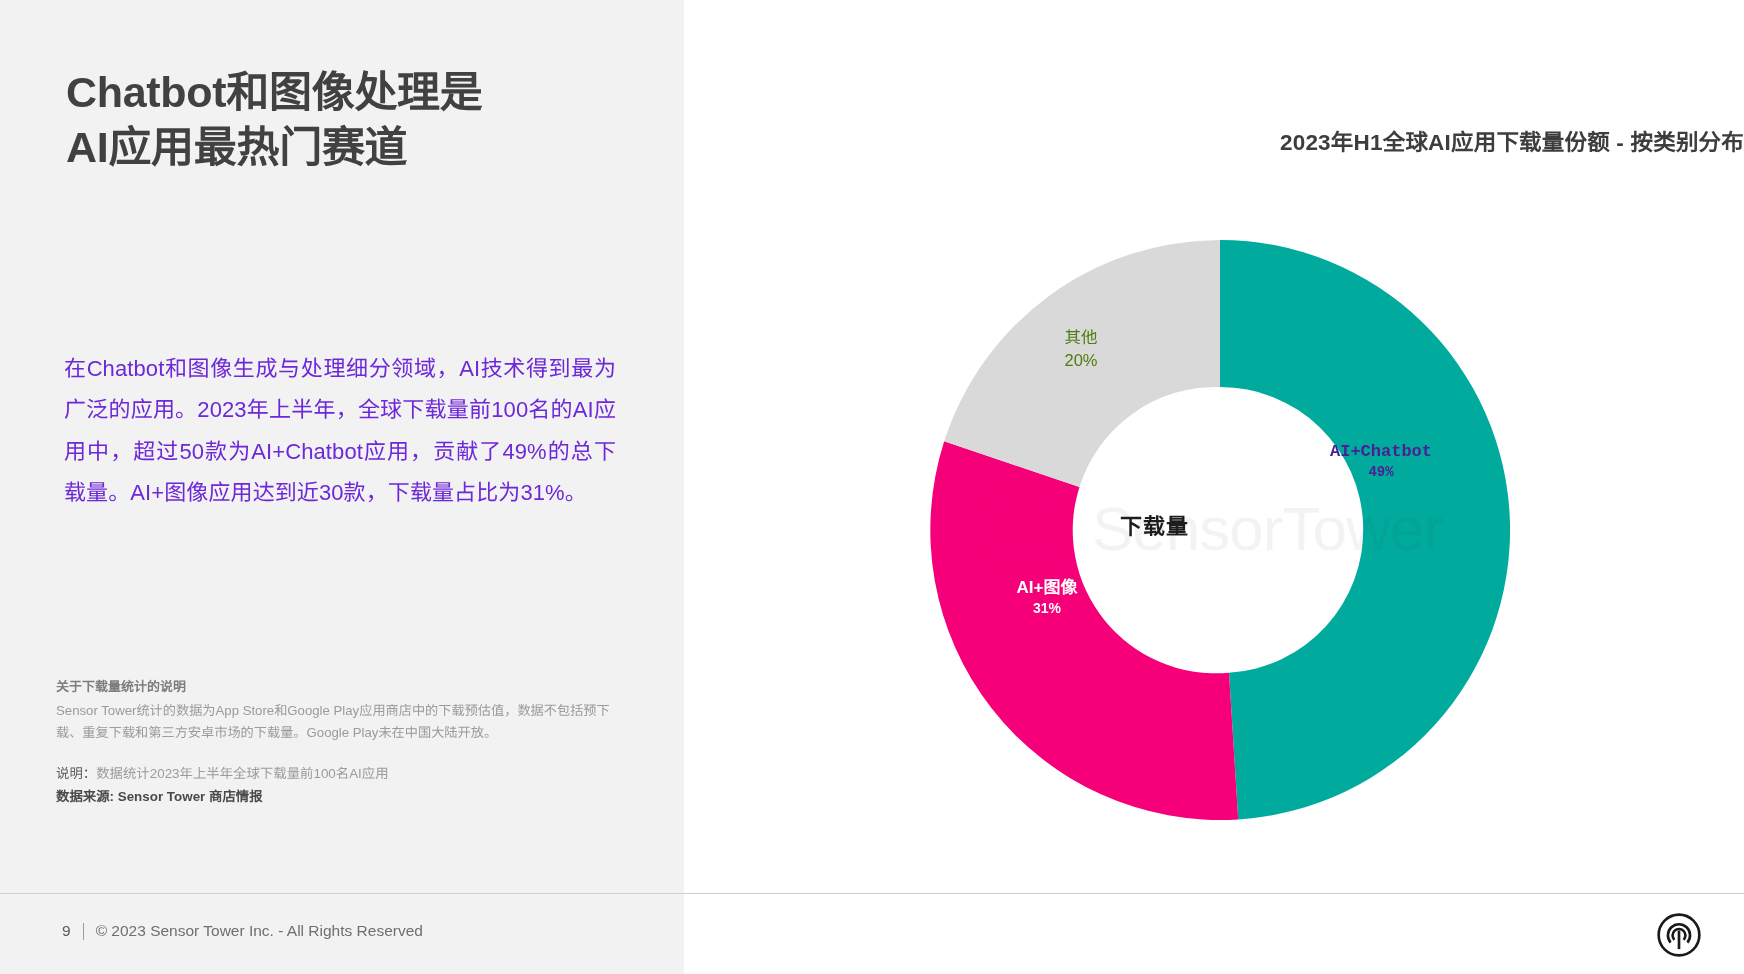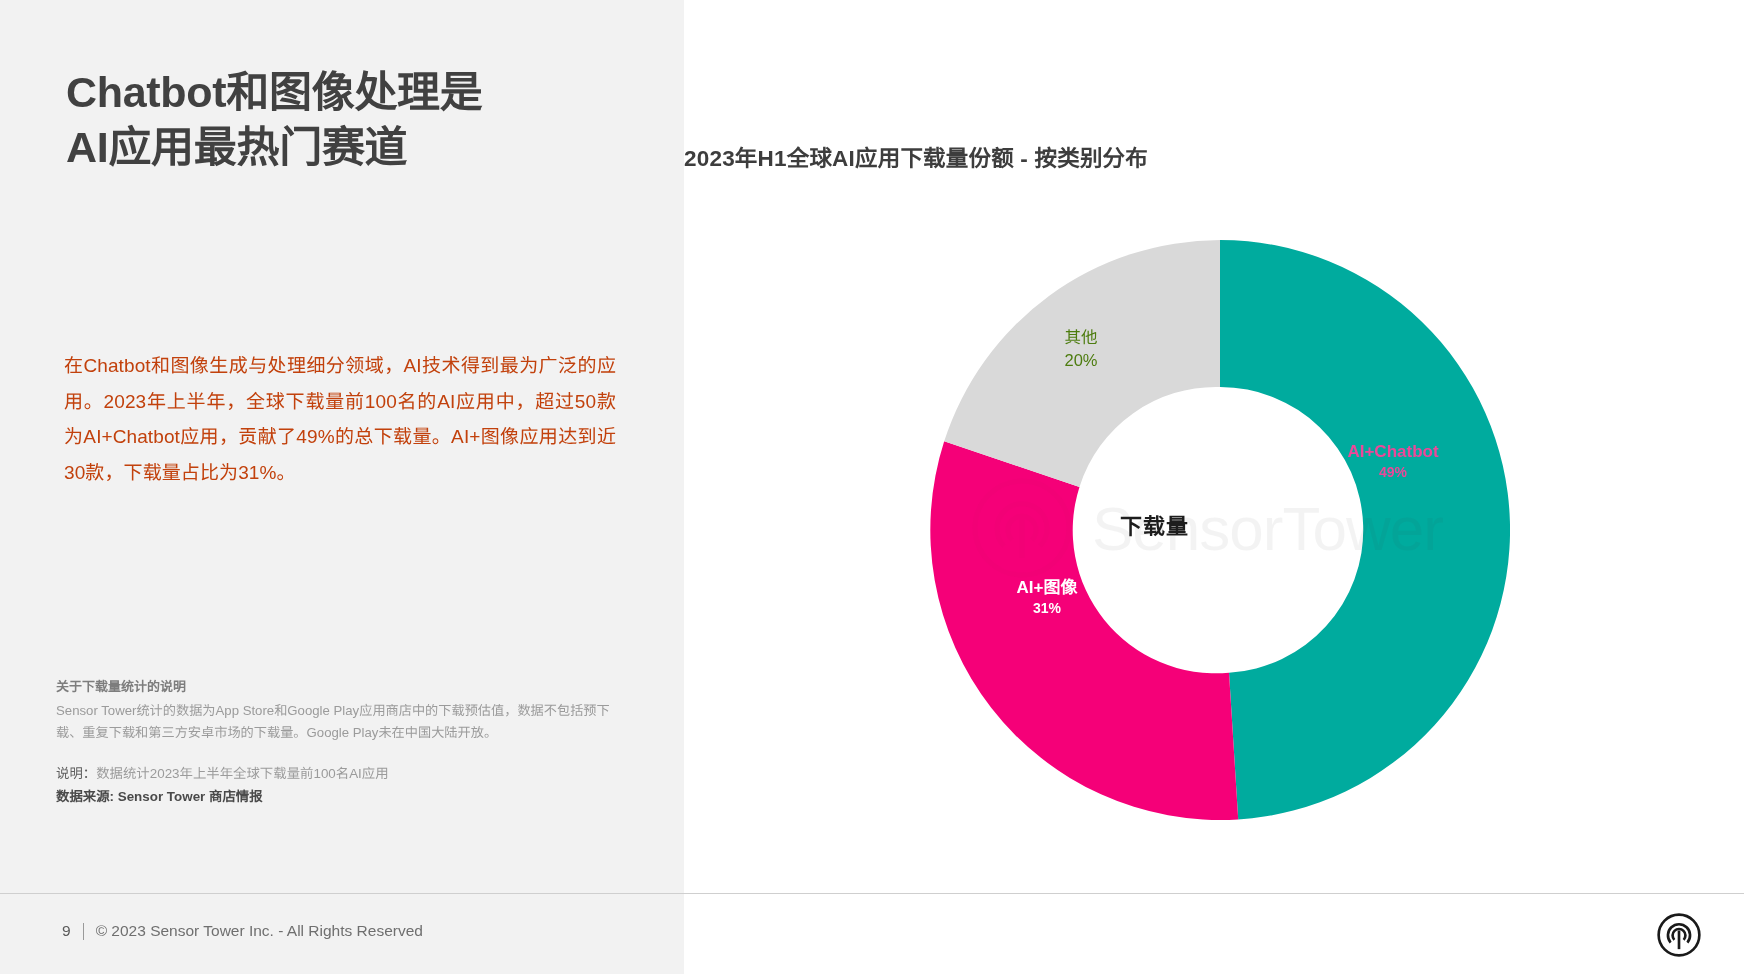--- a/index.html
+++ b/index.html
@@ -47,23 +47,23 @@
     white-space: nowrap;
   }
 
   .body-block {
     position: absolute;
     left: 64px;
     top: 348px;
     width: 552px;
   }
   .body-text {
-    font-size: 19px;
+    font-size: 22px;
     line-height: 1.88;
-    color: #c2410c;
+    color: #6d28d9;
     letter-spacing: 0.1px;
     text-align: justify;
     text-justify: inter-character;
   }
 
   .note-block {
     position: absolute;
     left: 56px;
     top: 677px;
     width: 580px;
@@ -136,26 +136,25 @@
     width: 46px;
     height: 46px;
   }
 
   
   .chart-title {
     position: absolute;
     left: 684px;
     top: 124px;
     width: 1060px;
-    text-align: left;
+    text-align: right;
     font-size: 22.5px;
     font-weight: 700;
     color: #3d3d3d;
     letter-spacing: 0.2px;
-    margin-top: 16px;
   }
 
   .donut-wrap {
     position: absolute;
     left: 930px;
     top: 240px;
     width: 580px;
     height: 580px;
   }
   .donut-svg { display: block; width: 580px; height: 580px; }
@@ -163,21 +162,21 @@
   .slice-label {
     position: absolute;
     text-align: center;
     pointer-events: none;
     font-weight: 700;
   }
   .slice-label .l1 { display: block; font-size: 17px; line-height: 1.38; }
   .slice-label .l2 { display: block; font-size: 14px; line-height: 1.38; }
 
   .label-chatbot {
-    left: 368px; top: 200px; width: 190px; color: #ec4899;
+    left: 356px; top: 200px; width: 190px; color: #4c1d95; font-family: Liberation Mono, monospace;
   }
   .label-image {
     left: 22px; top: 336px; width: 190px; color: #ffffff;
   }
   .label-other {
     left: 76px; top: 86px; width: 150px; color: #4d7c0f;
   }
   .label-other .l1, .label-other .l2 { font-size: 16.5px; font-weight: 400; }
 
   .center-label {

